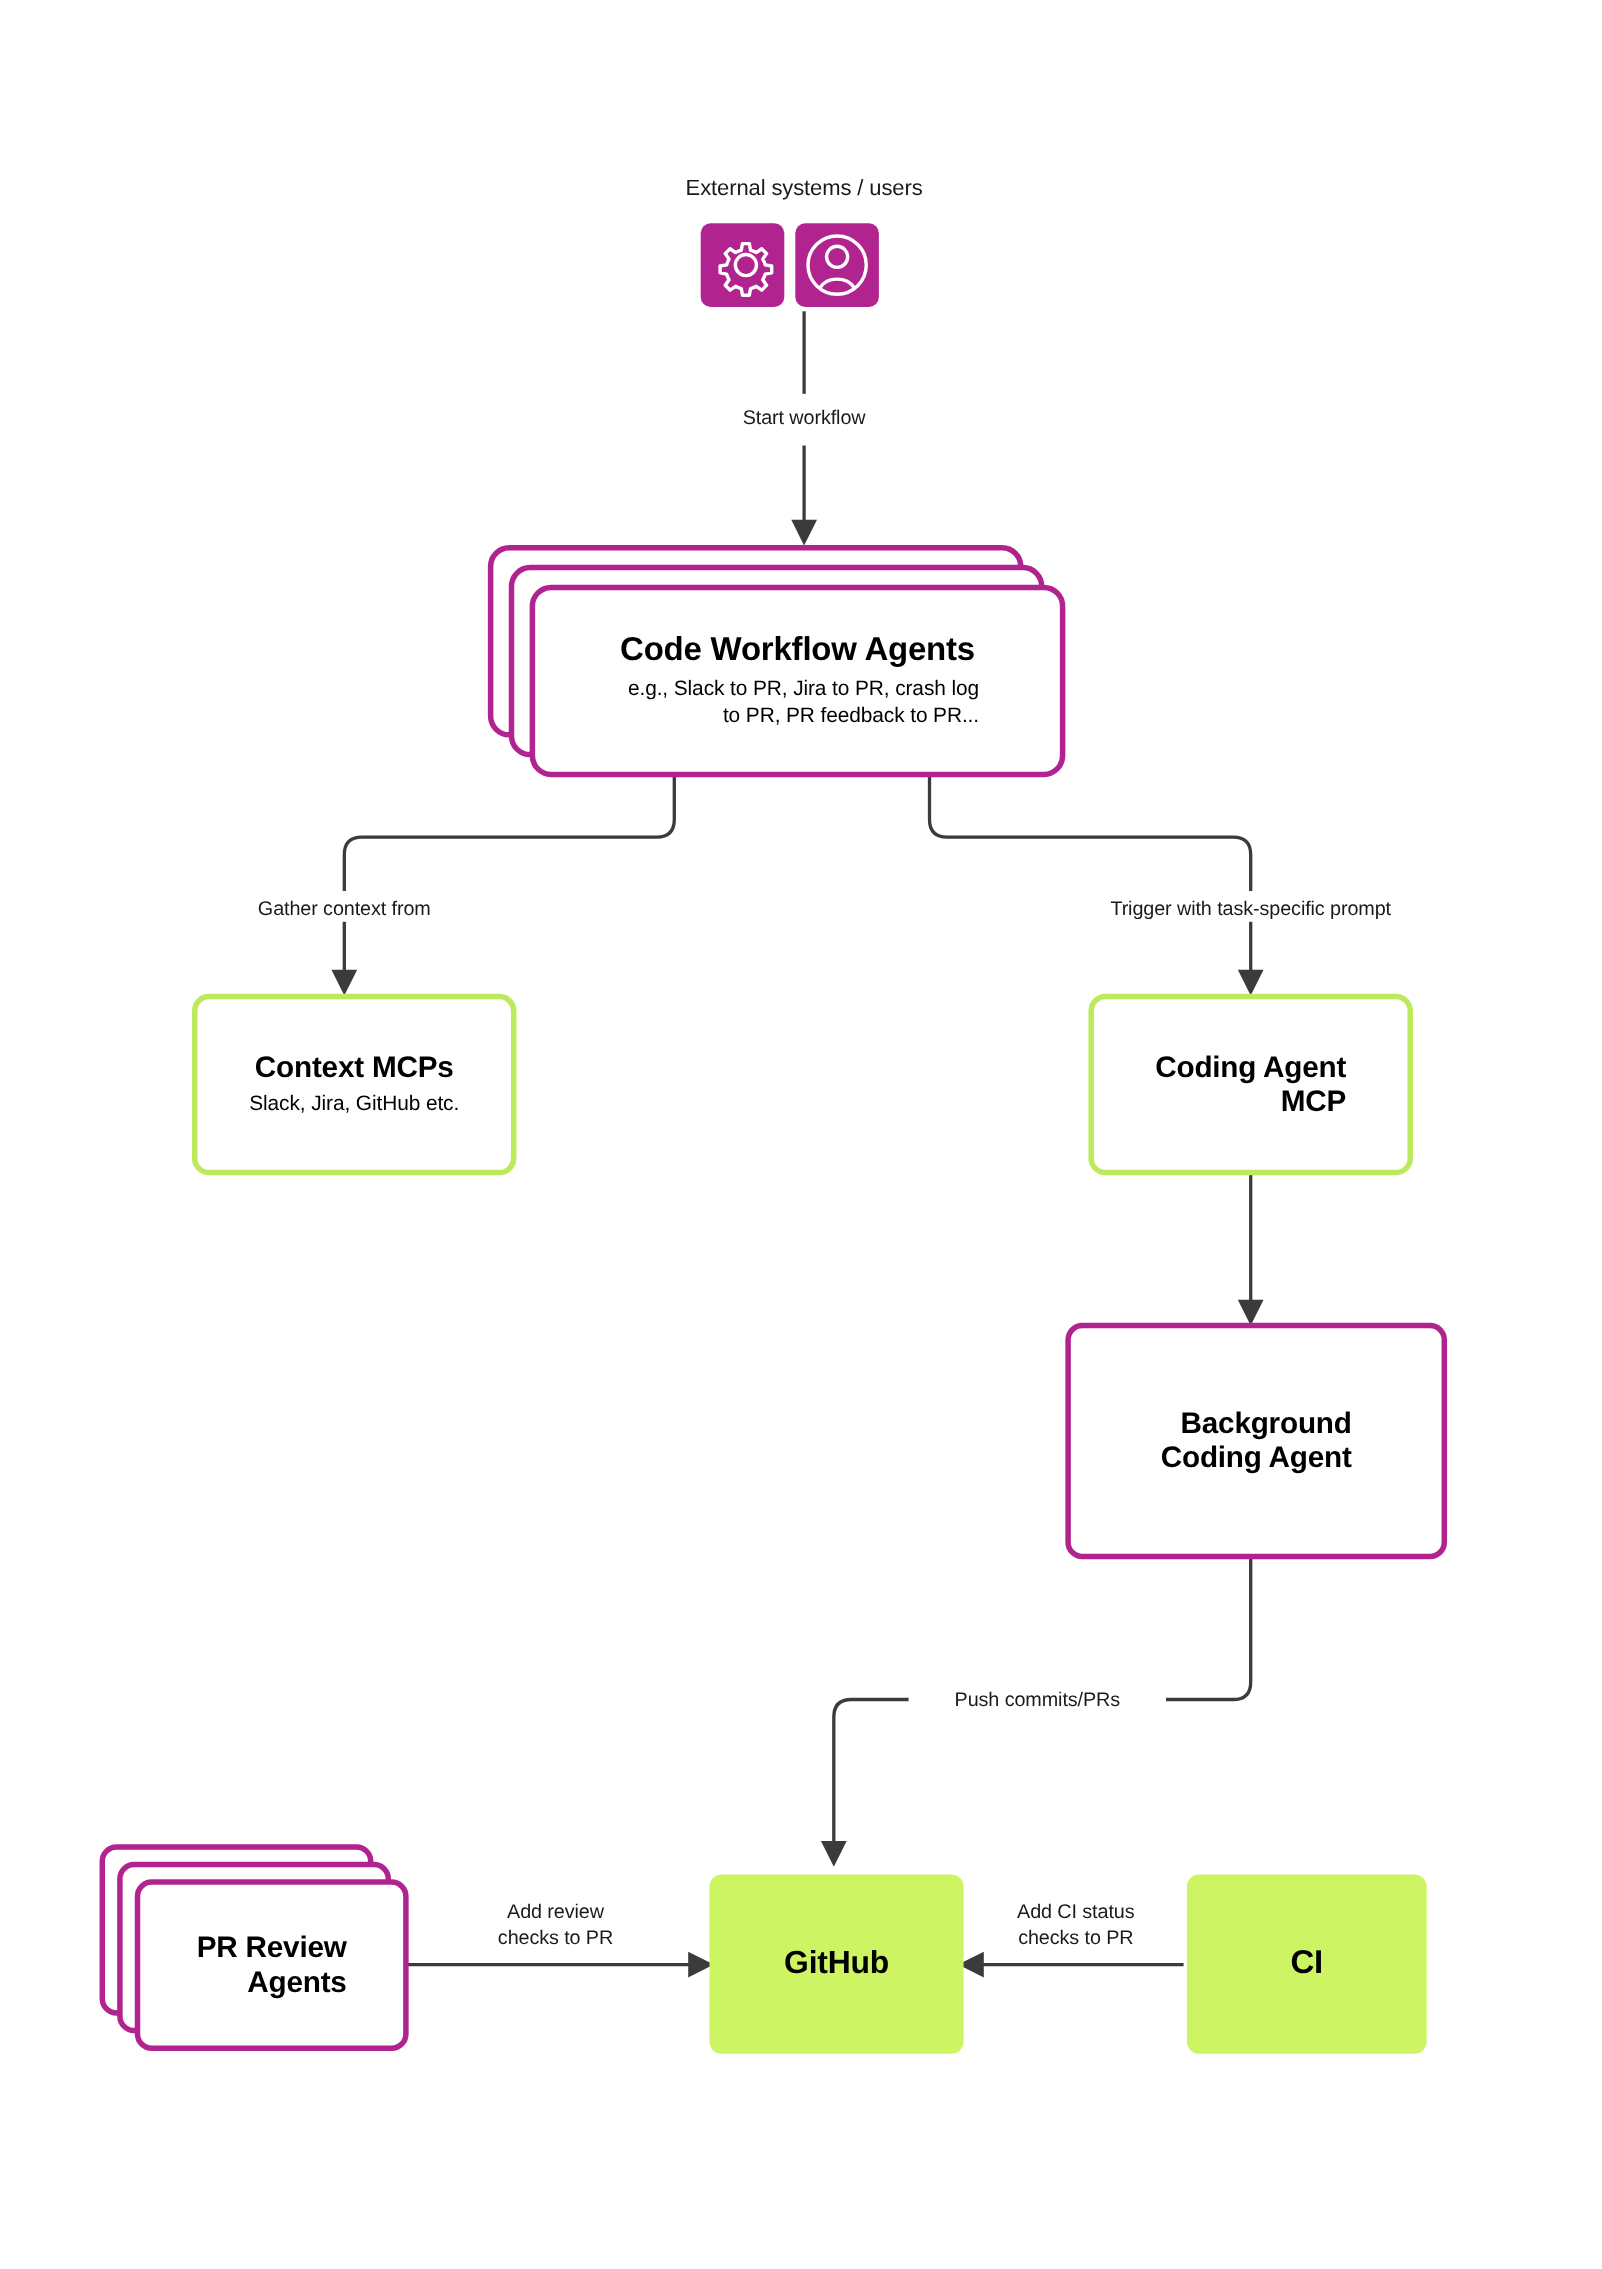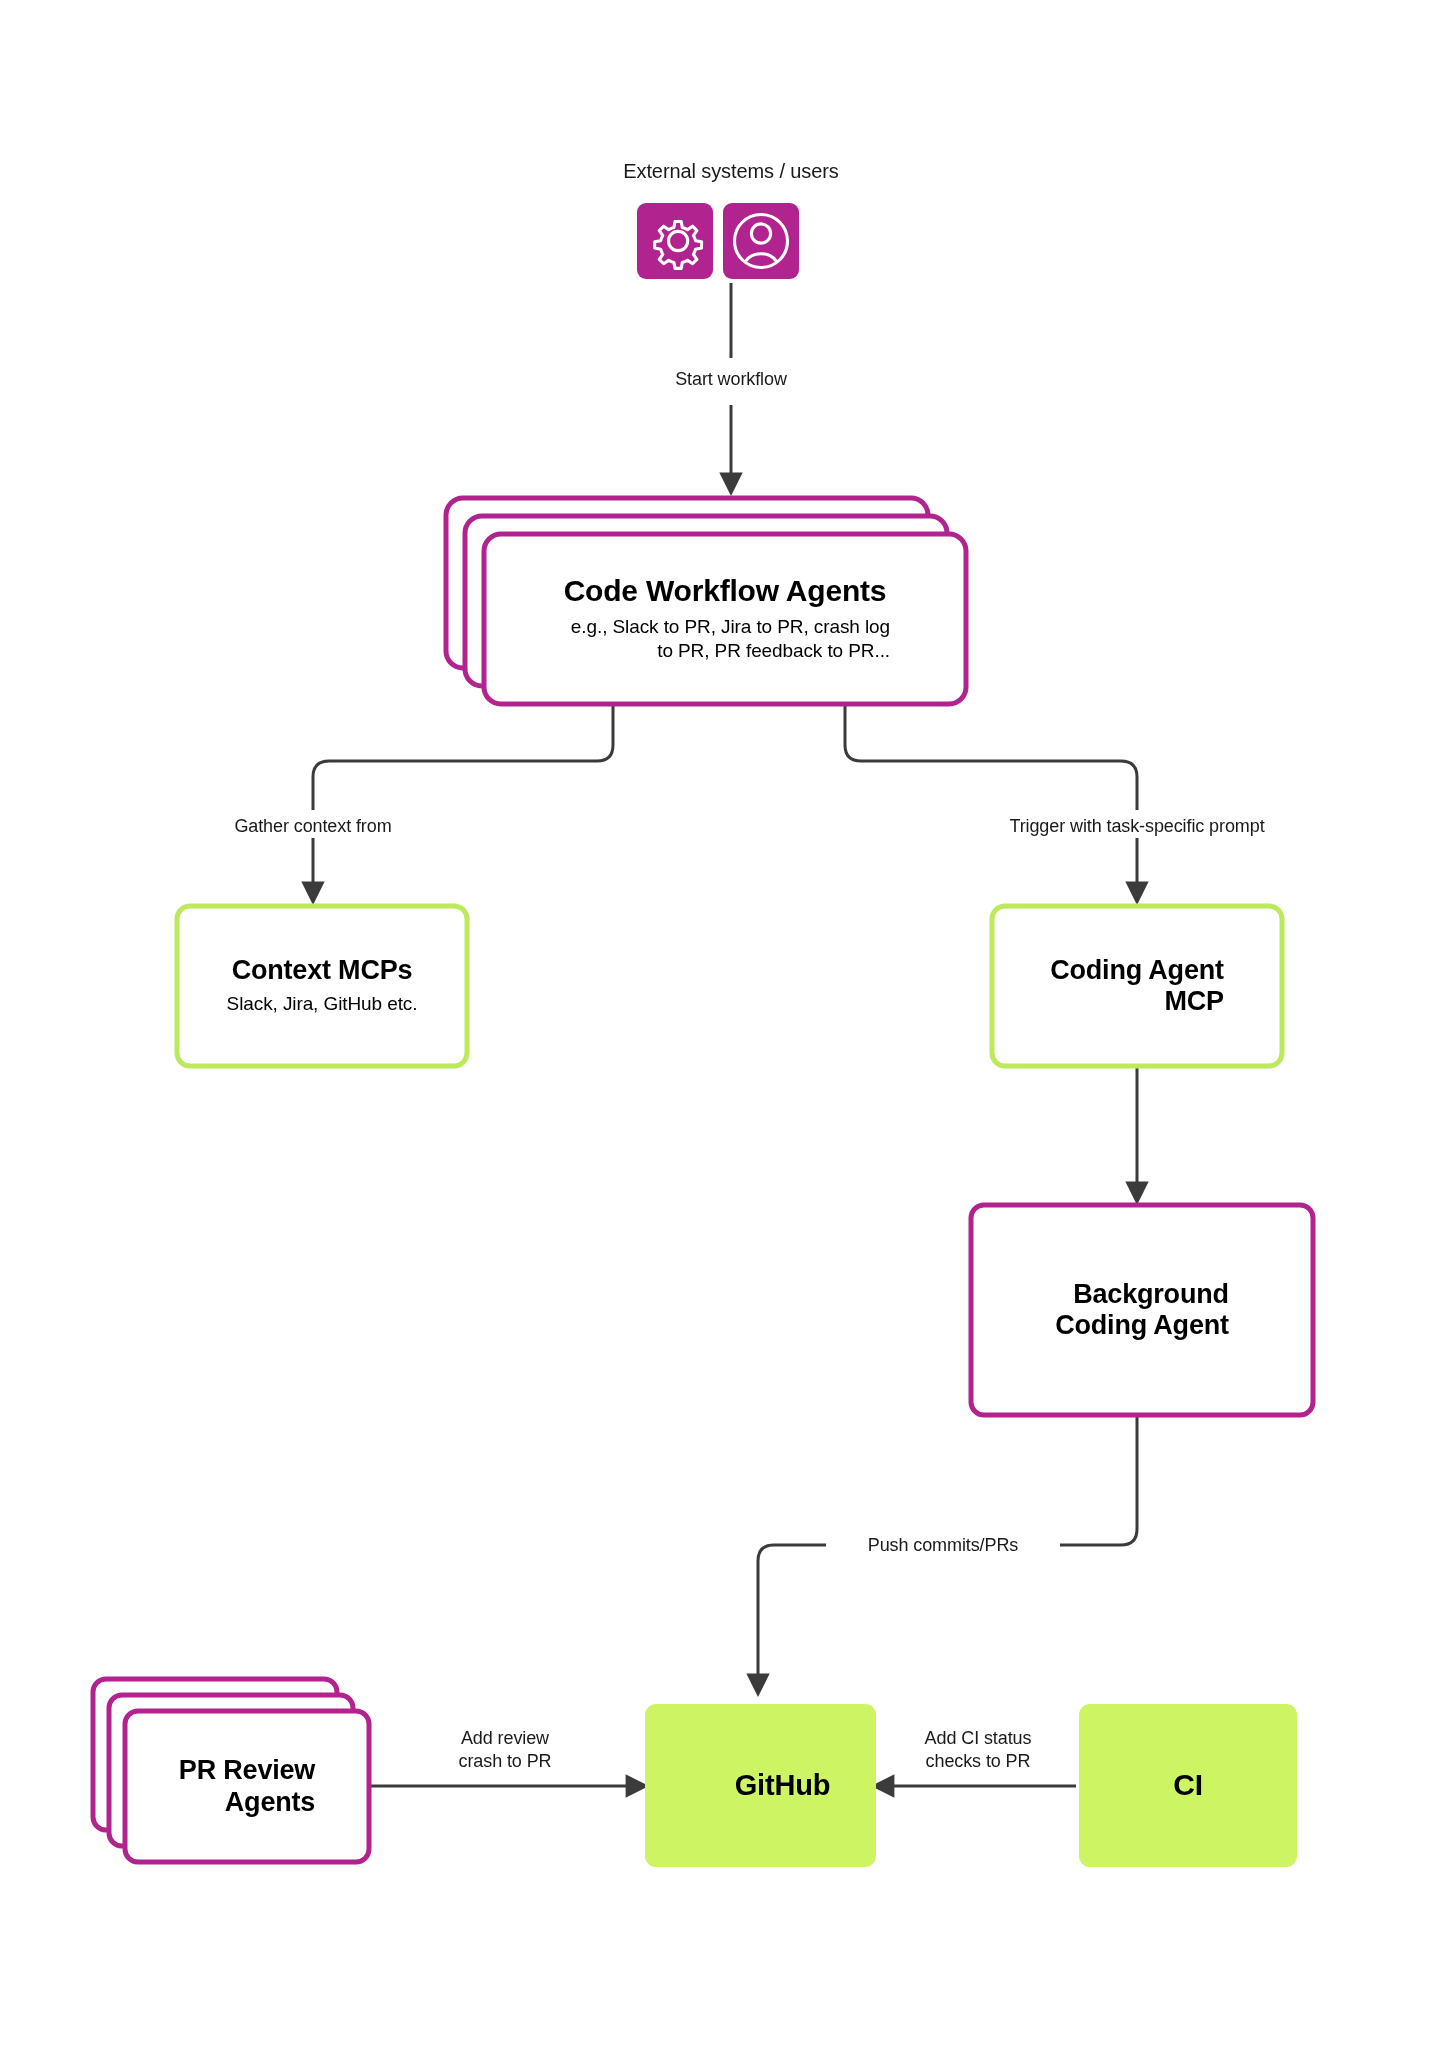--- a/index.html
+++ b/index.html
@@ -166,21 +166,21 @@
 
   <div class="edge-label" style="left:601px; top:368px; width:260px;">Start workflow</div>
 
   <div class="edge-label" style="left:183px; top:815px; width:260px;">Gather context from</div>
 
   <div class="edge-label" style="left:957px; top:815px; width:360px;">Trigger with task-specific prompt</div>
 
   <div class="edge-label" style="left:828px; top:1534px; width:230px;">Push commits/PRs</div>
 
   <div class="edge-label" style="left:380px; top:1727px; width:250px;">Add review
-crash to PR</div>
+checks to PR</div>
 
   <div class="edge-label" style="left:866px; top:1727px; width:224px;">Add CI status
 checks to PR</div>
 
   <div class="node-text" style="left:484px; top:534px; width:482px; height:170px;">
     <div class="node-title" style="font-size:30px;">Code Workflow Agents</div>
     <div class="node-sub" style="font-size:19px; max-width:330px;">e.g., Slack to PR, Jira to PR, crash log to PR, PR feedback to PR...</div>
   </div>
 
   <div class="node-text" style="left:177px; top:906px; width:290px; height:160px;">
@@ -196,21 +196,21 @@
   <div class="node-text" style="left:971px; top:1205px; width:342px; height:210px;">
     <div class="node-title" style="font-size:27px; white-space:pre-line;">Background
 Coding Agent</div>
   </div>
 
   <div class="node-text" style="left:125px; top:1711px; width:244px; height:151px;">
     <div class="node-title" style="font-size:27px; white-space:pre-line;">PR Review
 Agents</div>
   </div>
 
-  <div class="node-text" style="left:645px; top:1704px; width:231px; height:163px;padding-left:22px;">
+  <div class="node-text" style="left:645px; top:1704px; width:231px; height:163px;">
     <div class="node-title" style="font-size:29px;">GitHub</div>
   </div>
 
   <div class="node-text" style="left:1079px; top:1704px; width:218px; height:163px;">
     <div class="node-title" style="font-size:30px;">CI</div>
   </div>
 
 </div>
 
 </body></html>

